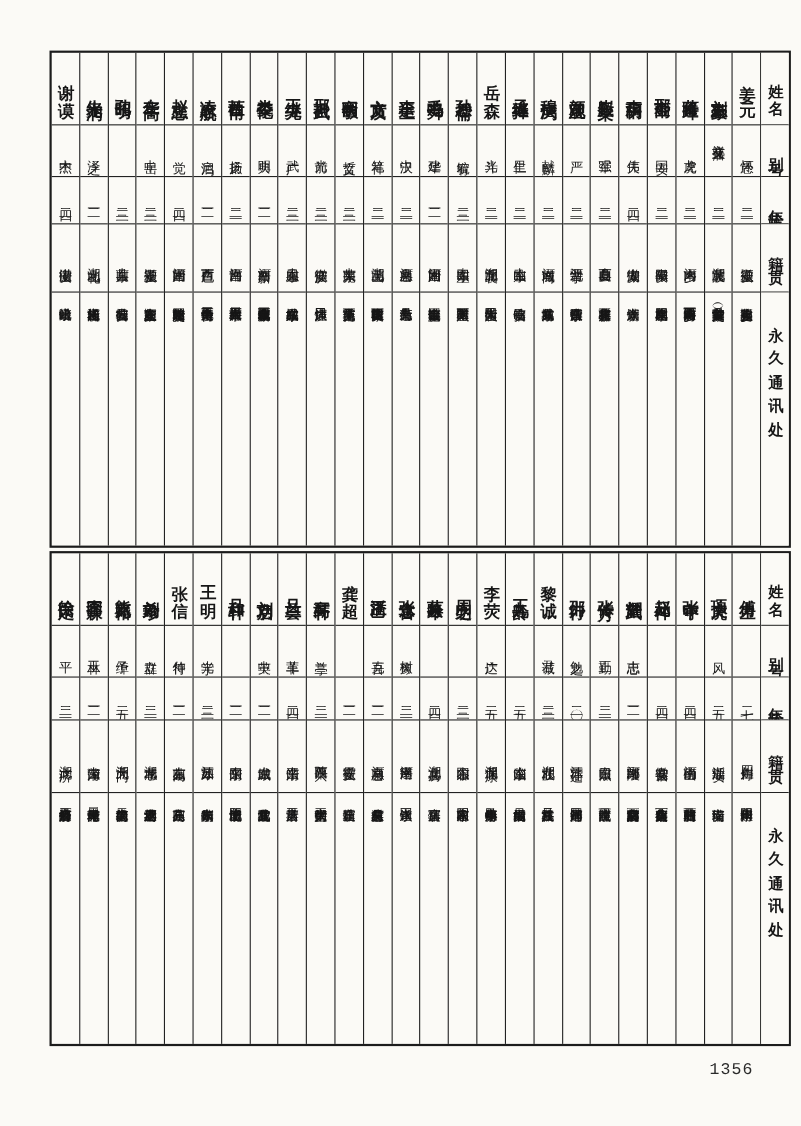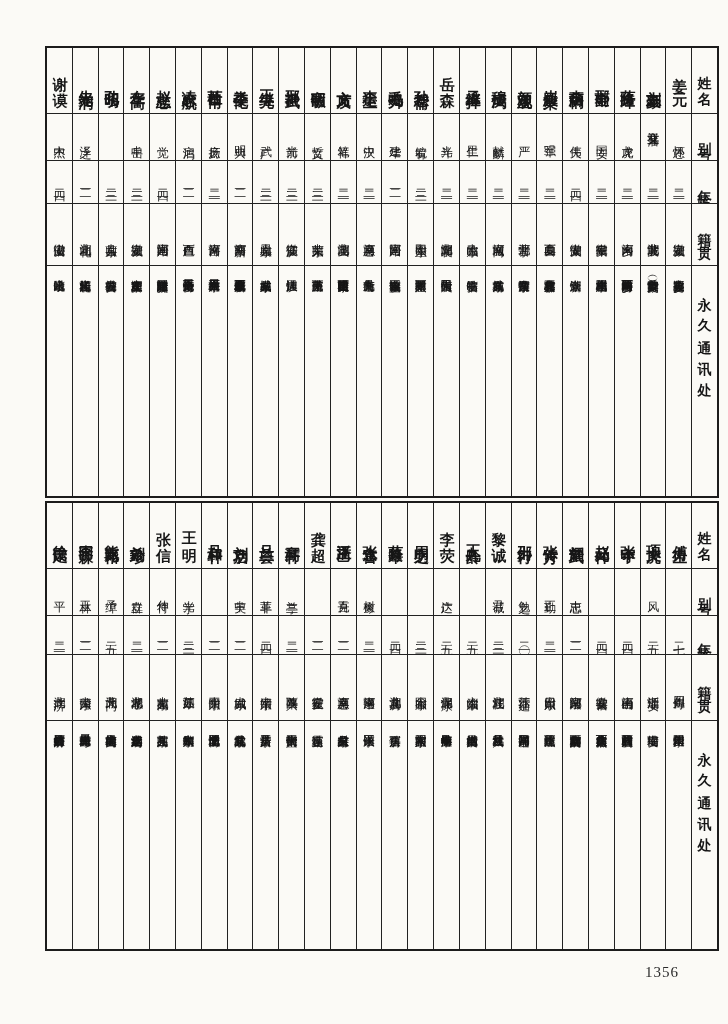--- a/index.html
+++ b/index.html
@@ -61,21 +61,21 @@
   .hdr-txt{font-size:14px;font-weight:bold;}
   .hdr-name{letter-spacing:1.1em;}
   .hdr-hao{letter-spacing:0.45em;}
   .hdr-age{letter-spacing:0.25em;}
   .hdr-native{letter-spacing:0.9em;}
   .hdr-addr{letter-spacing:1.55em;margin-top:14px;}
   .hdr .r-addr{justify-content:center;}
 
   .page-number{
     position:absolute;top:964px;left:645px;
-    font-family:Liberation Serif, serif;
+    font-family:Liberation Mono, monospace;
     font-size:15px;color:#2a2a2a;letter-spacing:1px;
   }
 </style>
 </head>
 <body>
 
 <div class="sheet">
 
   <div class="tables-wrap">
 

